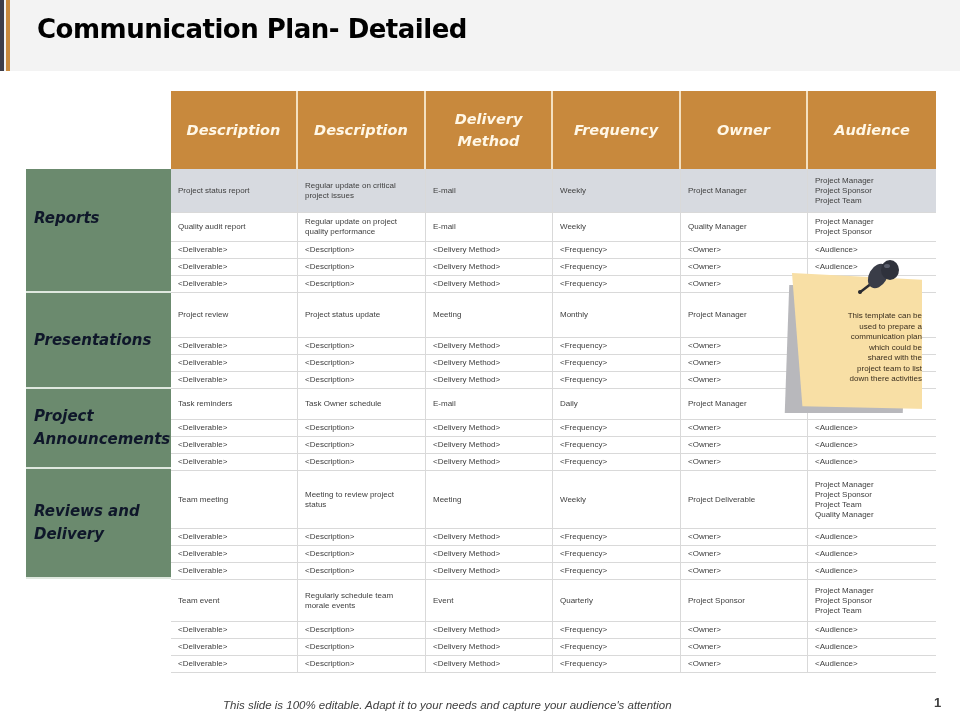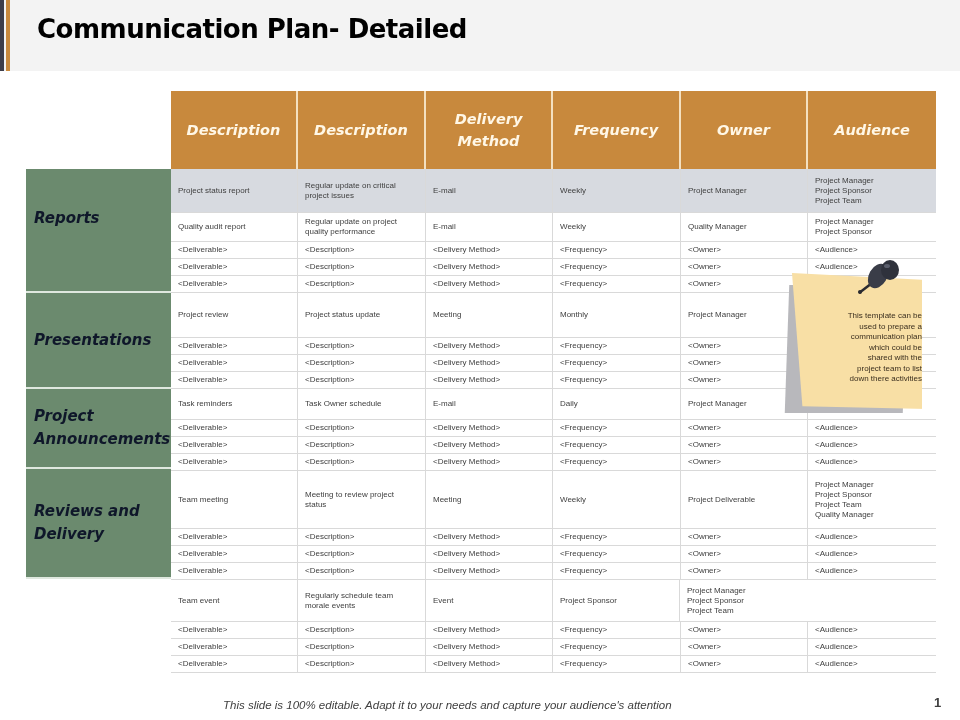--- a/index.html
+++ b/index.html
@@ -205,20 +205,21 @@
       <div class="td w3">&lt;Delivery Method&gt;</div>
       <div class="td w4">&lt;Frequency&gt;</div>
       <div class="td w5">&lt;Owner&gt;</div>
       <div class="td w6">&lt;Audience&gt;</div>
     </div>
     <div class="tr" style="height: 42px;">
       <div class="td w1">Team event</div>
       <div class="td w2">Regularly schedule team
 morale events</div>
       <div class="td w3">Event</div>
+      <div class="td w4">Quarterly</div>
       <div class="td w5">Project Sponsor</div>
       <div class="td w6">Project Manager
 Project Sponsor
 Project Team</div>
     </div>
     <div class="tr" style="height: 17px;">
       <div class="td w1">&lt;Deliverable&gt;</div>
       <div class="td w2">&lt;Description&gt;</div>
       <div class="td w3">&lt;Delivery Method&gt;</div>
       <div class="td w4">&lt;Frequency&gt;</div>

